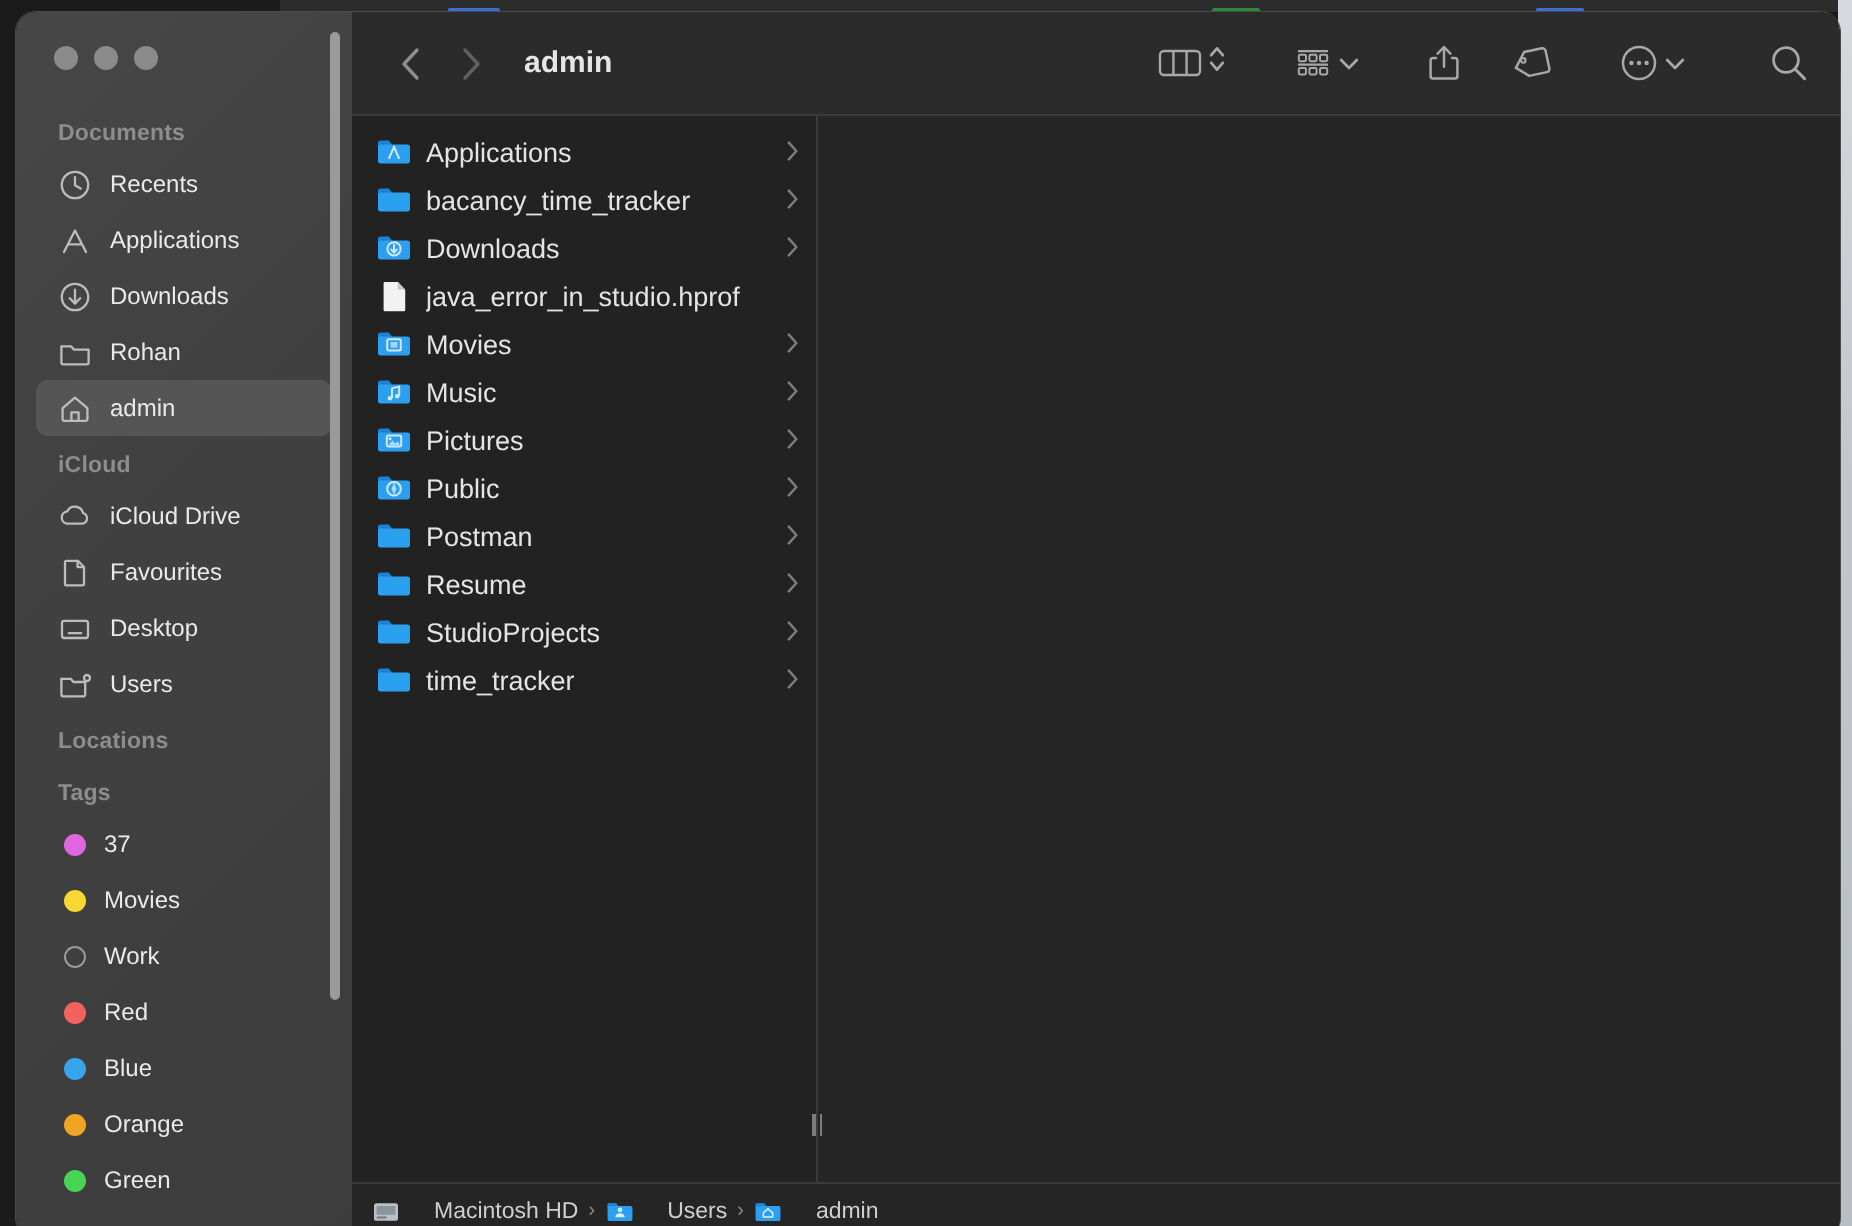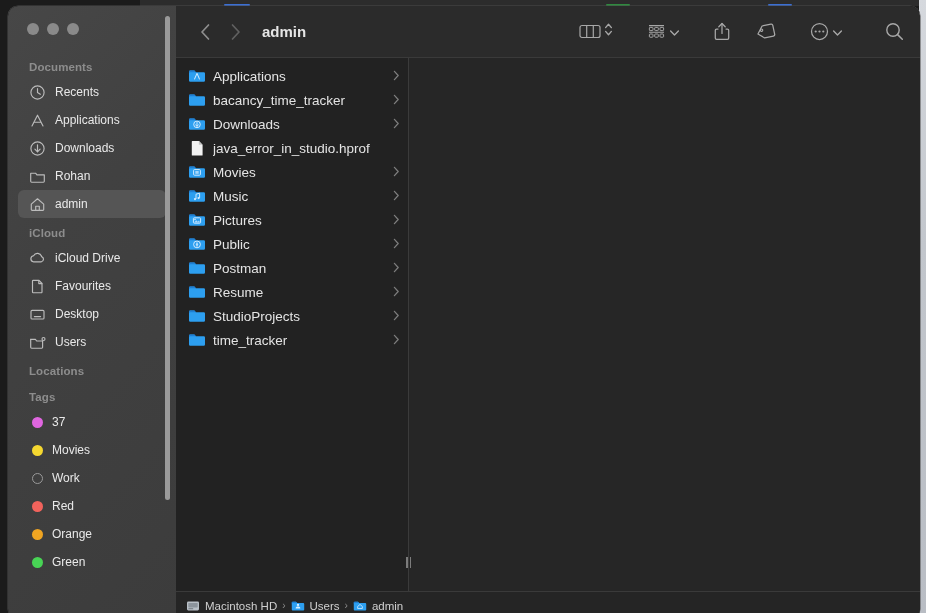--- a/index.html
+++ b/index.html
@@ -244,21 +244,21 @@
     display: flex;
     align-items: center;
     padding-left: 10px;
     gap: 5px;
     font-size: 11.5px;
     color: #cfcfcf;
   }
   #pathbar .pb-item {
     display: flex;
     align-items: center;
-    gap: 5px;
+    gap: 17px;
   }
   #pathbar .pb-sep { color: #8b8b8b; font-size: 10px; }
   .pb-ico { width: 14px; height: 14px; display:flex; align-items:center; justify-content:center; }
 </style>
 </head>
 <body>
 
 <div id="desktop">
   <div class="behind-topbar"></div>
   <div id="bg-tabs">
@@ -379,20 +379,24 @@
             <span class="tag-dot" style="background: rgb(245, 216, 48);"></span>
             <span>Movies</span>
           </div>
           <div class="sb-row">
             <span class="tag-dot hollow" style="background: transparent;"></span>
             <span>Work</span>
           </div>
           <div class="sb-row">
             <span class="tag-dot" style="background: rgb(241, 99, 92);"></span>
             <span>Red</span>
+          </div>
+          <div class="sb-row">
+            <span class="tag-dot" style="background: rgb(55, 165, 236);"></span>
+            <span>Blue</span>
           </div>
           <div class="sb-row">
             <span class="tag-dot" style="background: rgb(240, 165, 34);"></span>
             <span>Orange</span>
           </div>
           <div class="sb-row">
             <span class="tag-dot" style="background: rgb(72, 212, 85);"></span>
             <span>Green</span>
           </div>
         </div>

